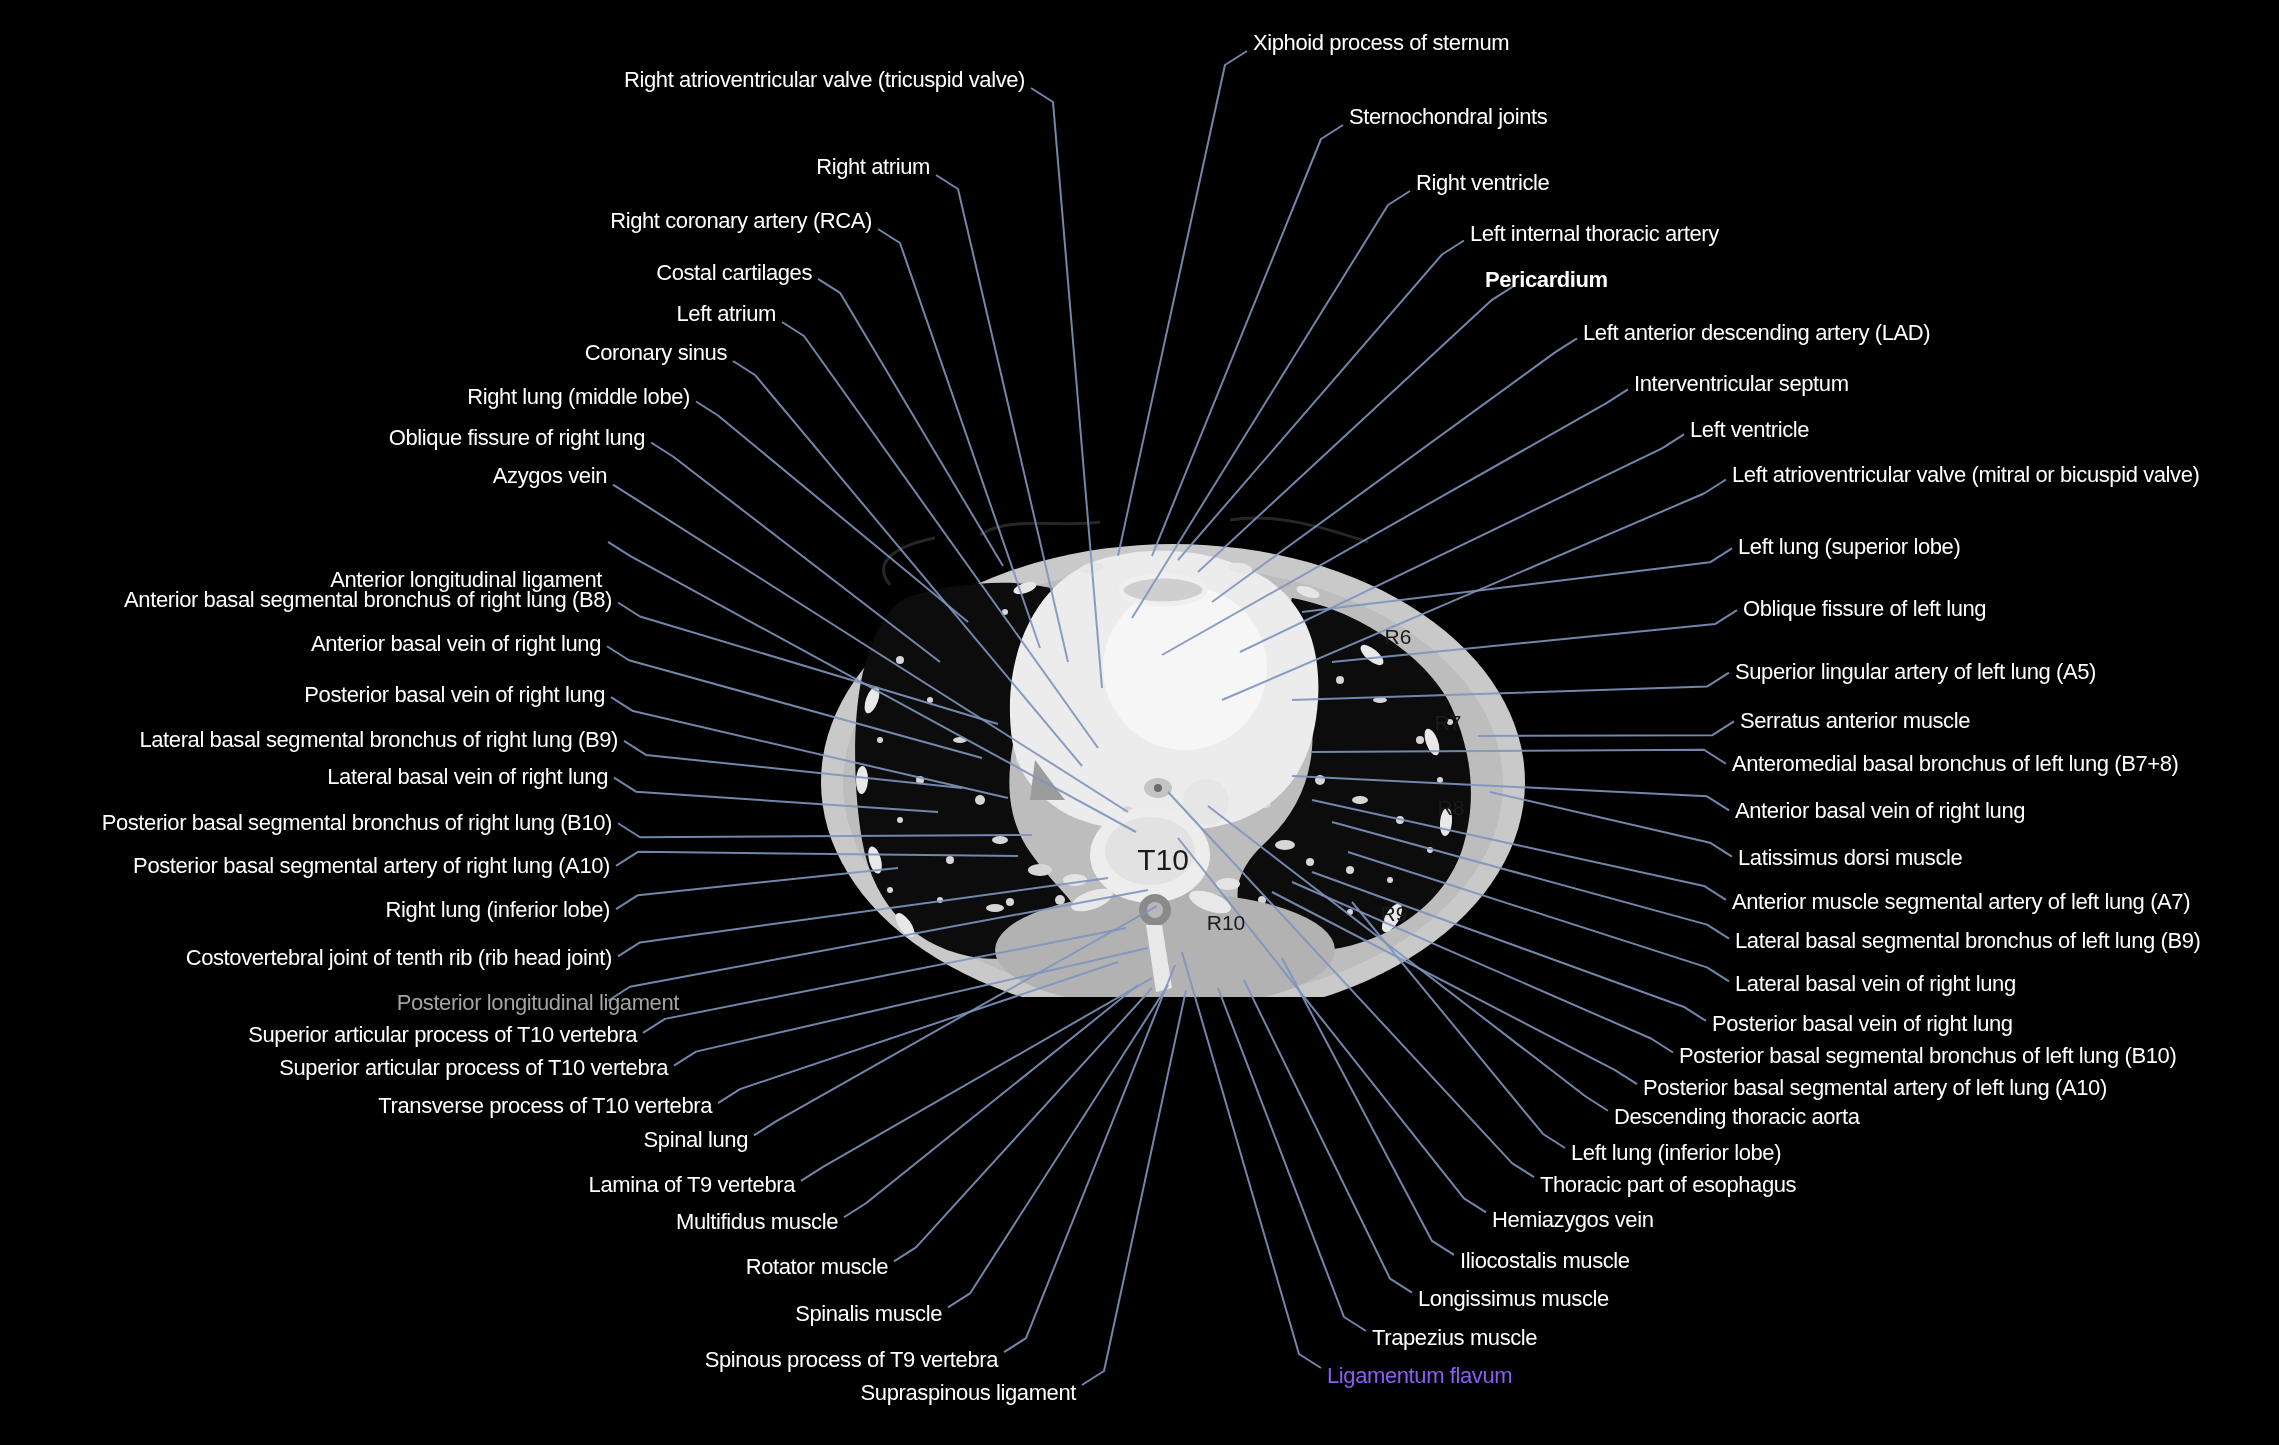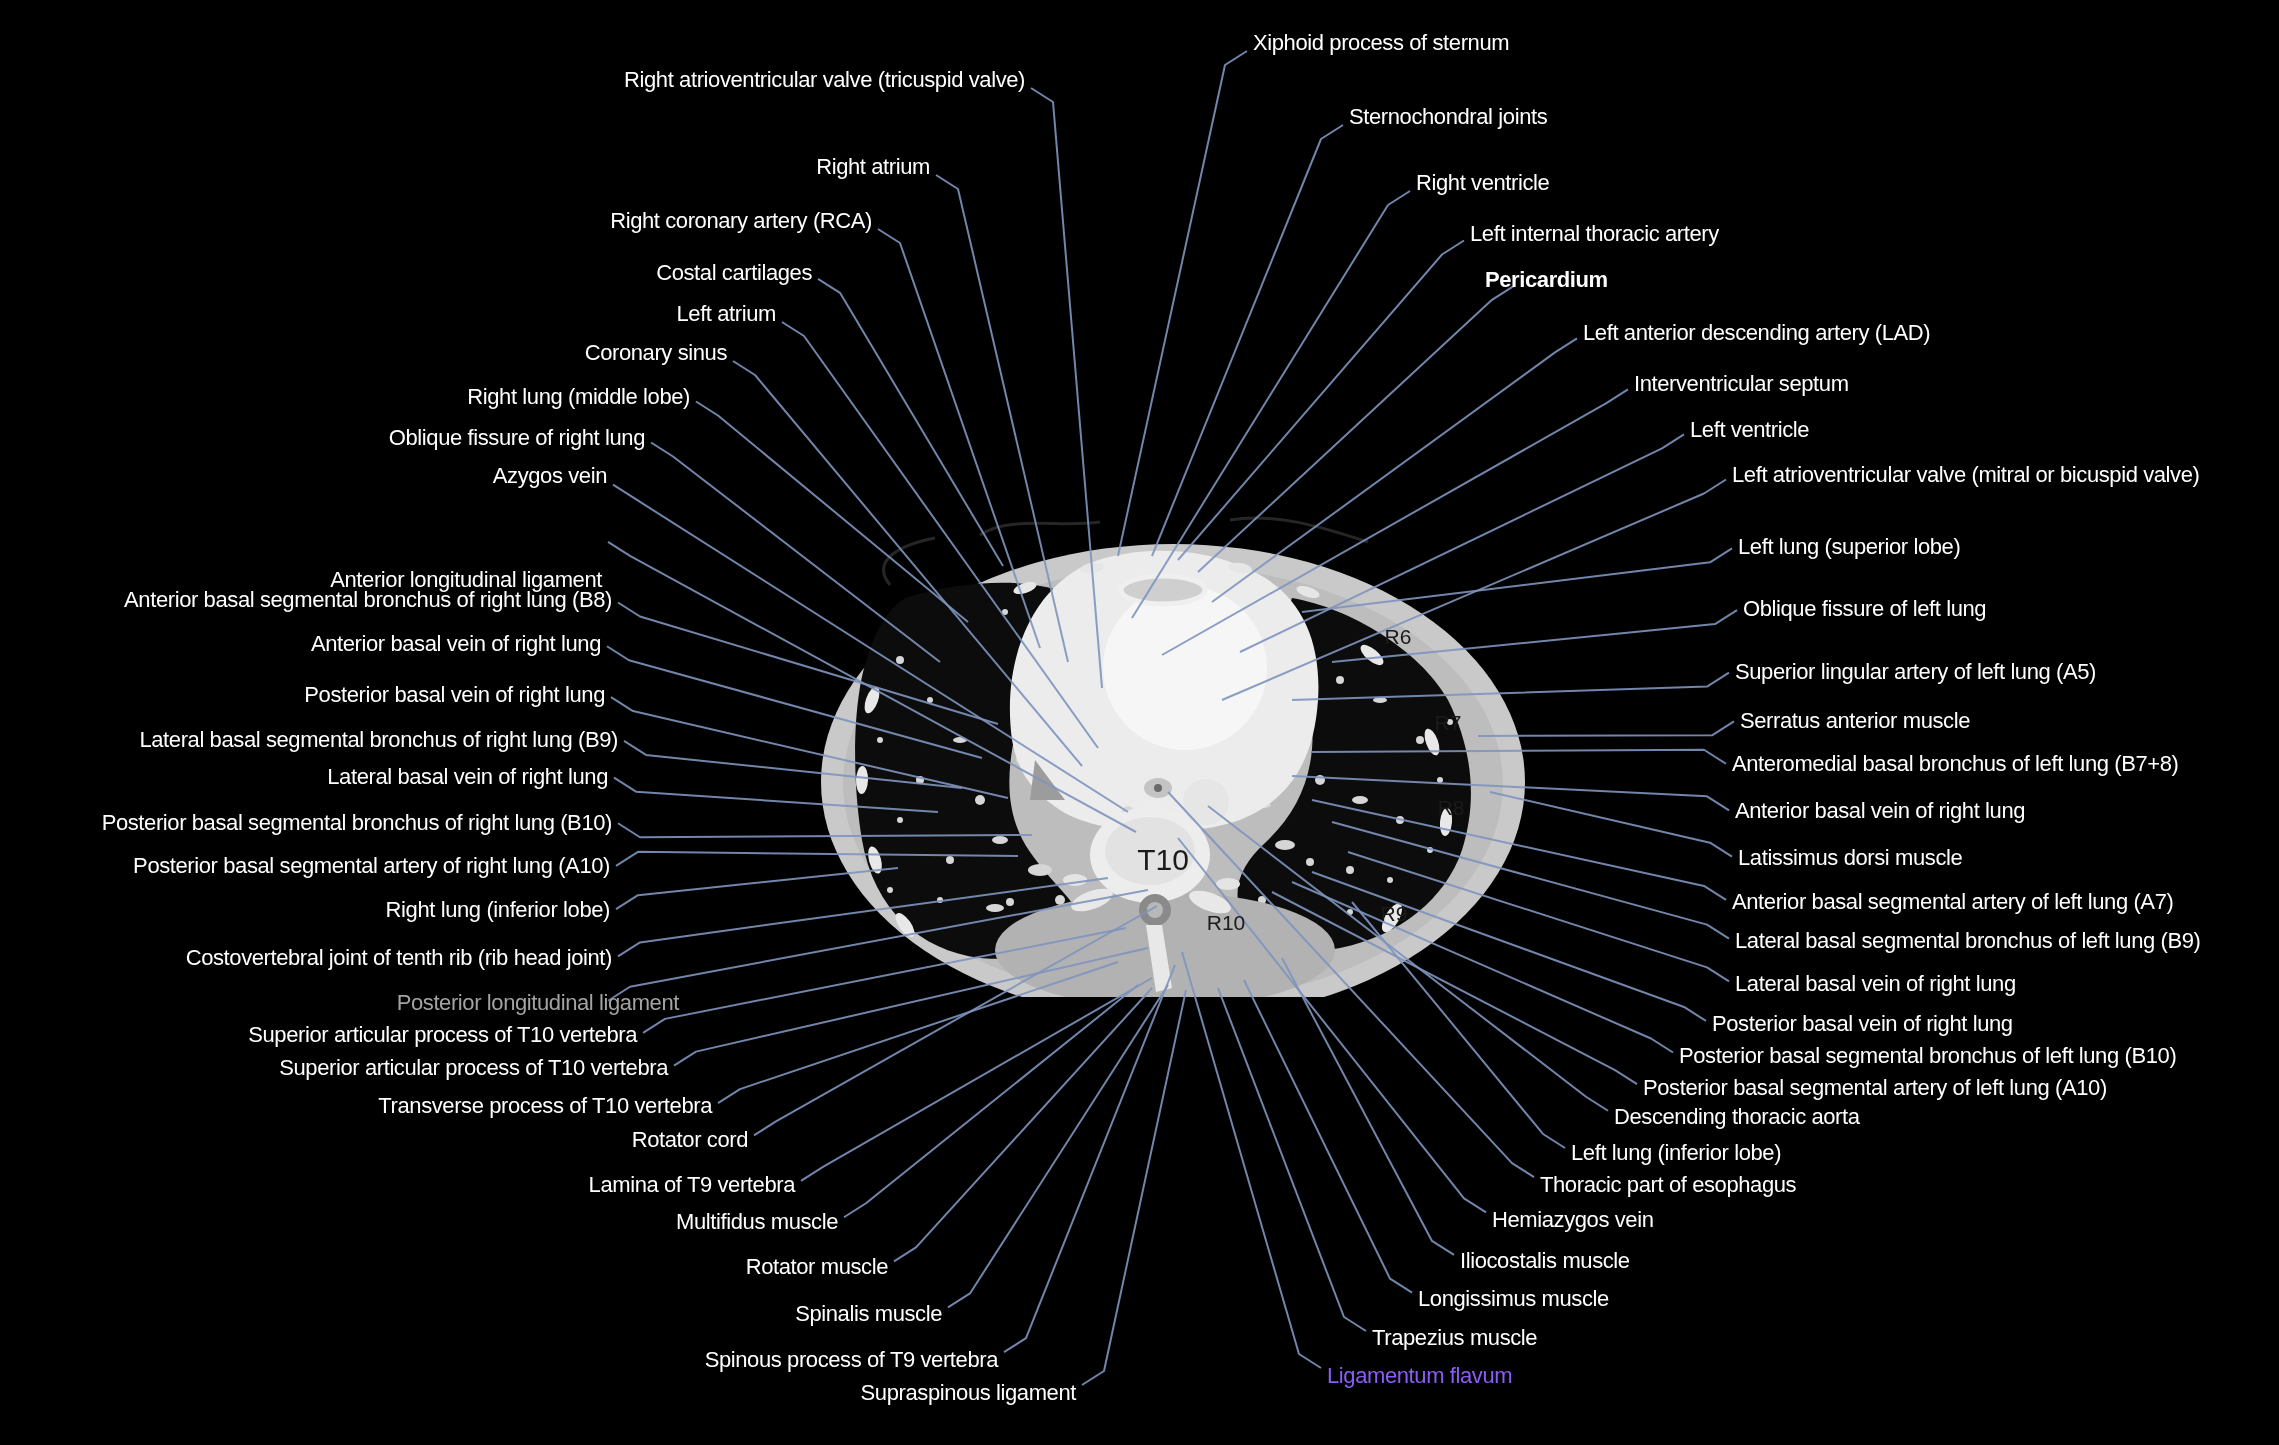--- a/index.html
+++ b/index.html
@@ -215,21 +215,21 @@
       <div class="label" style="top: 740px; color: rgb(255, 255, 255); right: 1661px;">Lateral basal segmental bronchus of right lung (B9)</div>
       <div class="label" style="top: 777px; color: rgb(255, 255, 255); right: 1671px;">Lateral basal vein of right lung</div>
       <div class="label" style="top: 823px; color: rgb(255, 255, 255); right: 1667px;">Posterior basal segmental bronchus of right lung (B10)</div>
       <div class="label" style="top: 866px; color: rgb(255, 255, 255); right: 1669px;">Posterior basal segmental artery of right lung (A10)</div>
       <div class="label" style="top: 910px; color: rgb(255, 255, 255); right: 1669px;">Right lung (inferior lobe)</div>
       <div class="label" style="top: 958px; color: rgb(255, 255, 255); right: 1667px;">Costovertebral joint of tenth rib (rib head joint)</div>
       <div class="label" style="top: 1003px; color: #a3a3a3; right: 1600px;">Posterior longitudinal ligament</div>
       <div class="label" style="top: 1035px; color: rgb(255, 255, 255); right: 1642px;">Superior articular process of T10 vertebra</div>
       <div class="label" style="top: 1068px; color: rgb(255, 255, 255); right: 1611px;">Superior articular process of T10 vertebra</div>
       <div class="label" style="top: 1106px; color: rgb(255, 255, 255); right: 1567px;">Transverse process of T10 vertebra</div>
-      <div class="label" style="top: 1140px; color: rgb(255, 255, 255); right: 1531px;">Rotator cord</div>
+      <div class="label" style="top: 1140px; color: rgb(255, 255, 255); right: 1531px;">Spinal lung</div>
       <div class="label" style="top: 1185px; color: rgb(255, 255, 255); right: 1484px;">Lamina of T9 vertebra</div>
       <div class="label" style="top: 1222px; color: rgb(255, 255, 255); right: 1441px;">Multifidus muscle</div>
       <div class="label" style="top: 1267px; color: rgb(255, 255, 255); right: 1391px;">Rotator muscle</div>
       <div class="label" style="top: 1314px; color: rgb(255, 255, 255); right: 1337px;">Spinalis muscle</div>
       <div class="label" style="top: 1360px; color: rgb(255, 255, 255); right: 1281px;">Spinous process of T9 vertebra</div>
       <div class="label" style="top: 1393px; color: rgb(255, 255, 255); right: 1203px;">Supraspinous ligament</div>
       <div class="label" style="top: 43px; color: rgb(255, 255, 255); left: 1253px;">Xiphoid process of sternum</div>
       <div class="label" style="top: 117px; color: rgb(255, 255, 255); left: 1349px;">Sternochondral joints</div>
       <div class="label" style="top: 183px; color: rgb(255, 255, 255); left: 1416px;">Right ventricle</div>
       <div class="label" style="top: 234px; color: rgb(255, 255, 255); left: 1470px;">Left internal thoracic artery</div>
@@ -238,21 +238,21 @@
       <div class="label" style="top: 384px; color: rgb(255, 255, 255); left: 1634px; text-align: right;">Interventricular septum</div>
       <div class="label" style="top: 430px; color: rgb(255, 255, 255); left: 1690px;">Left ventricle</div>
       <div class="label" style="top: 475px; color: rgb(255, 255, 255); left: 1732px;">Left atrioventricular valve (mitral or bicuspid valve)</div>
       <div class="label" style="top: 547px; color: rgb(255, 255, 255); left: 1738px;">Left lung (superior lobe)</div>
       <div class="label" style="top: 609px; color: rgb(255, 255, 255); left: 1743px;">Oblique fissure of left lung</div>
       <div class="label" style="top: 672px; color: rgb(255, 255, 255); left: 1735px;">Superior lingular artery of left lung (A5)</div>
       <div class="label" style="top: 721px; color: rgb(255, 255, 255); left: 1740px;">Serratus anterior muscle</div>
       <div class="label" style="top: 764px; color: rgb(255, 255, 255); left: 1732px;">Anteromedial basal bronchus of left lung (B7+8)</div>
       <div class="label" style="top: 811px; color: rgb(255, 255, 255); left: 1735px;">Anterior basal vein of right lung</div>
       <div class="label" style="top: 858px; color: rgb(255, 255, 255); left: 1738px;">Latissimus dorsi muscle</div>
-      <div class="label" style="top: 902px; color: rgb(255, 255, 255); left: 1732px;">Anterior basal segmental artery of left lung (A7)</div>
+      <div class="label" style="top: 902px; color: rgb(255, 255, 255); left: 1732px;">Anterior muscle segmental artery of left lung (A7)</div>
       <div class="label" style="top: 941px; color: rgb(255, 255, 255); left: 1735px;">Lateral basal segmental bronchus of left lung (B9)</div>
       <div class="label" style="top: 984px; color: rgb(255, 255, 255); left: 1735px;">Lateral basal vein of right lung</div>
       <div class="label" style="top: 1024px; color: rgb(255, 255, 255); left: 1712px;">Posterior basal vein of right lung</div>
       <div class="label" style="top: 1056px; color: rgb(255, 255, 255); left: 1679px;">Posterior basal segmental bronchus of left lung (B10)</div>
       <div class="label" style="top: 1088px; color: rgb(255, 255, 255); left: 1643px;">Posterior basal segmental artery of left lung (A10)</div>
       <div class="label" style="top: 1117px; color: rgb(255, 255, 255); left: 1614px;">Descending thoracic aorta</div>
       <div class="label" style="top: 1153px; color: rgb(255, 255, 255); left: 1571px;">Left lung (inferior lobe)</div>
       <div class="label" style="top: 1185px; color: rgb(255, 255, 255); left: 1540px;">Thoracic part of esophagus</div>
       <div class="label" style="top: 1220px; color: rgb(255, 255, 255); left: 1492px;">Hemiazygos vein</div>
       <div class="label" style="top: 1261px; color: rgb(255, 255, 255); left: 1460px;">Iliocostalis muscle</div>

